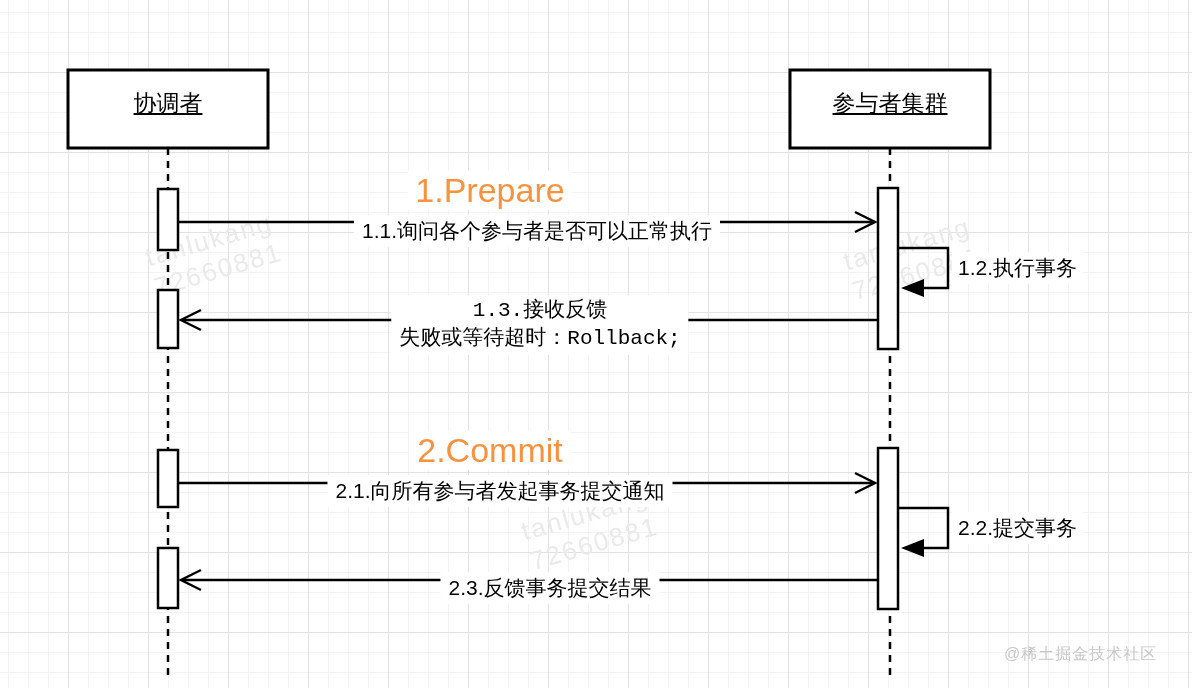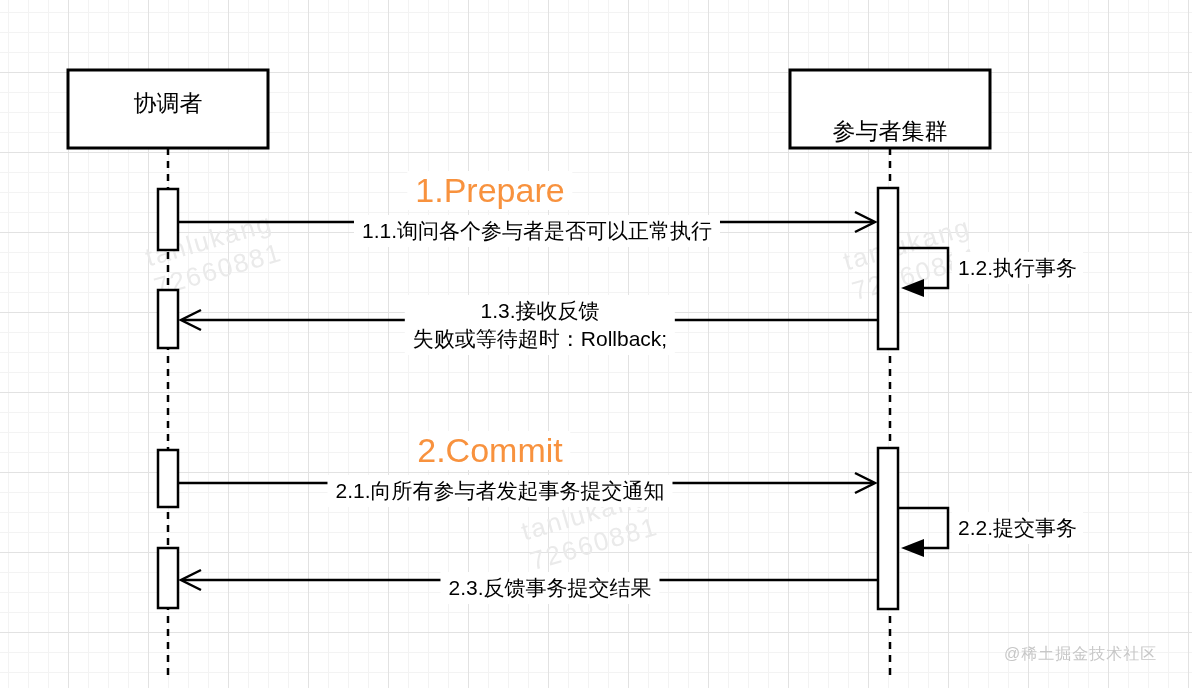--- a/index.html
+++ b/index.html
@@ -20,36 +20,36 @@
     letter-spacing:2px; line-height:31px; transform:rotate(-16deg);
     white-space:nowrap; user-select:none;
   }
   #wm-left   { left:148px; top:224px; }
   #wm-right  { left:846px; top:228px; }
   #wm-bottom { left:524px; top:498px; }
   svg.layer { position:absolute; left:0; top:0; z-index:2; }
   .label { position:absolute; z-index:3; color:#000; }
   .actor-label {
     left:0; top:0; width:200px; height:66px; display:flex;
-    align-items:center; justify-content:center; font-size:23px;
+    align-items:center; justify-content:center; font-size:23px;text-decoration:underline;
   }
   #actor1-label { left:68px;  top:70px; }
-  #actor2-label { left:790px; top:70px;margin-top:28px; }
+  #actor2-label { left:790px; top:70px; }
   .phase {
     transform:translateX(-50%); color:#F8923E; font-size:34px;
     white-space:nowrap; background:#fff; padding:0 8px;
   }
   #phase1 { left:490px; top:171px; }
   #phase2 { left:490px; top:431px; }
   .msg {
     transform:translate(-50%,-50%); background:#fff; white-space:nowrap;
     font-size:21px; padding:2px 8px; text-align:center;
   }
   #m11 { left:505px; top:231px;margin-left:32px; }
-  #m13 { left:540px; top:325px; line-height:28px; }
+  #m13 { left:540px; top:325px; line-height:28px;font-family:Liberation Mono, monospace; }
   #m21 { left:500px; top:491px; }
   #m23 { left:550px; top:588px; }
   .msg-side {
     transform:translateY(-50%); background:#fff; white-space:nowrap;
     font-size:21px; padding:2px 6px;
   }
   #m12 { left:952px; top:268px; }
   #m22 { left:952px; top:528px; }
   .credit {
     position:absolute; z-index:3; left:1004px; top:644px;

